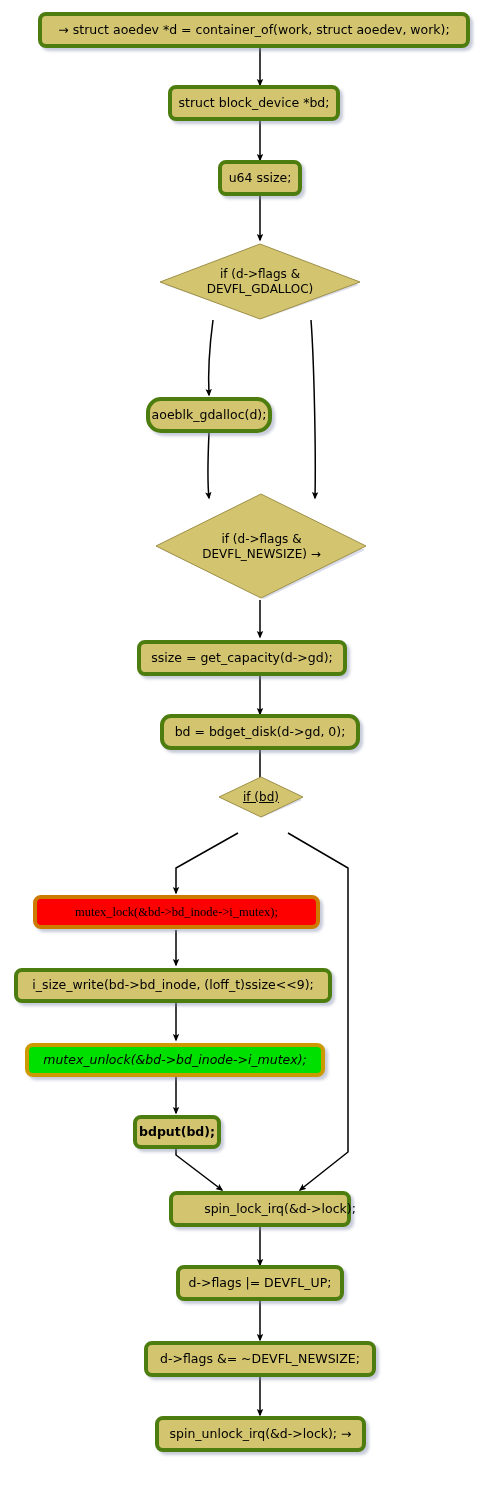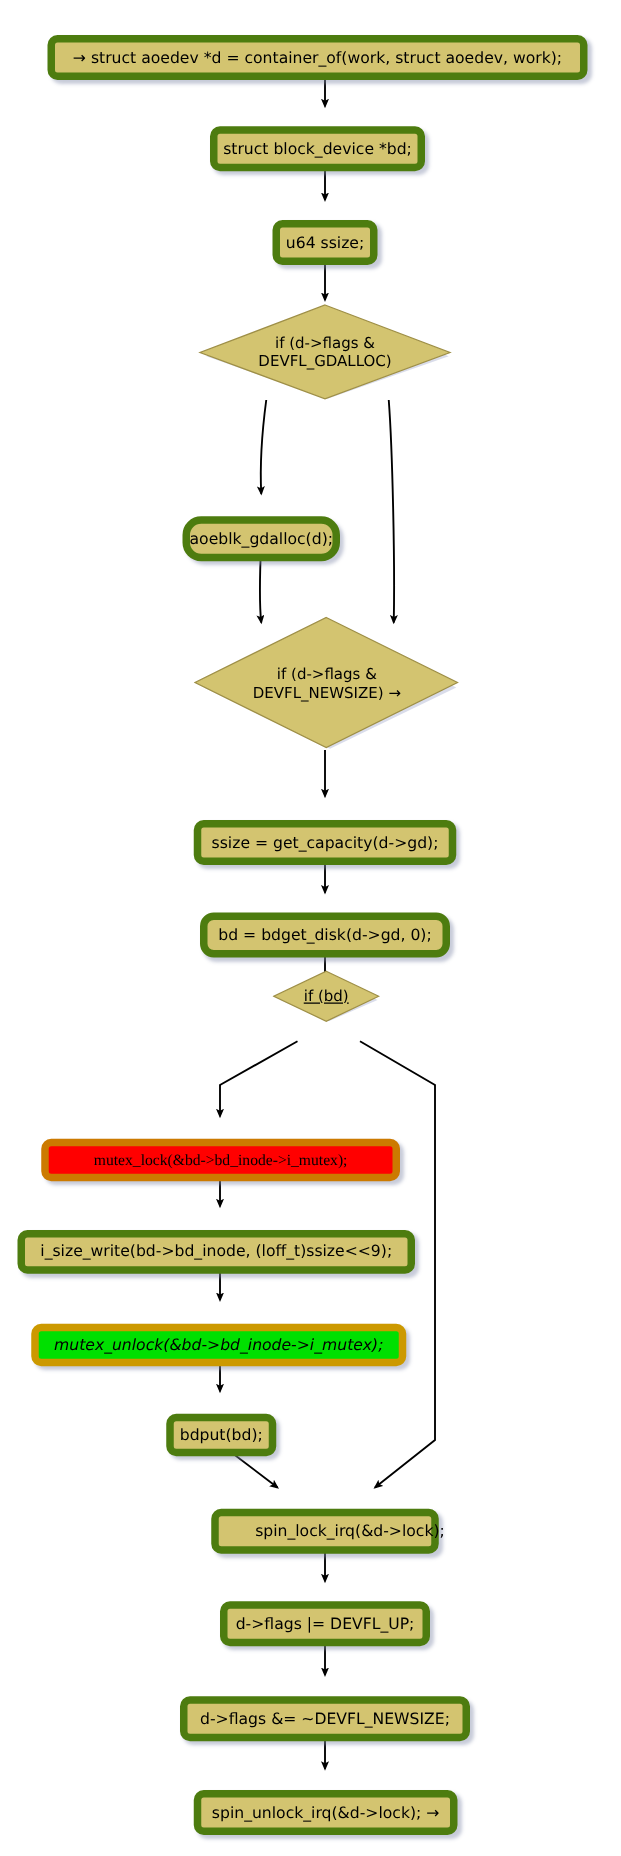--- a/index.html
+++ b/index.html
@@ -29,27 +29,26 @@
     position: absolute;
     box-sizing: border-box;
     display: flex;
     align-items: center;
     justify-content: center;
     text-align: center;
     color: #000000;
     white-space: nowrap;
   }
   .node-box {
-    border: 6px solid #4d7c0f;
+    border: 4px solid #4d7c0f;
     border-radius: 8px;
     background: #d3c470;
     font-size: 12.5px;
     line-height: 1.15;
     box-shadow: 3px 3px 3px rgba(130,140,170,0.45);
-    margin-top: 16px;
   }
   .node-box.red {
     background: #ff0000;
     border-color: #cc7a00;
   }
   .node-box.green {
     background: #00e000;
     border-color: #cc9900;
     font-style: italic;
   }
@@ -157,21 +156,21 @@
 
   <div class="node node-diamond" style="left:155px; top:493px; width:213px; height:107px;">
     <svg class="diamond-shape" viewBox="0 0 213 107" preserveAspectRatio="none">
       <polygon points="109,6 210,57 109,106 8,57" fill="#b9c0d8" opacity="0.55"></polygon>
       <polygon points="106,1 211,53 106,105 1,53" fill="#d3c470" stroke="#9e8f47" stroke-width="1"></polygon>
     </svg>
     <span class="diamond-label">if (d-&gt;flags &amp;
 DEVFL_NEWSIZE) →</span>
   </div>
 
-  <div class="node node-box" style="left:155px; top:640px; width:210px; height:36px;">
+  <div class="node node-box" style="left:137px; top:640px; width:210px; height:36px;">
     <span class="box-label">ssize = get_capacity(d-&gt;gd);</span>
   </div>
 
   <div class="node node-box" style="left:160px; top:714px; width:200px; height:36px;border-radius:11px;">
     <span class="box-label">bd = bdget_disk(d-&gt;gd, 0);</span>
   </div>
 
   <div class="node node-diamond" style="left:218px; top:776px; width:86px; height:42px;text-decoration:underline;">
     <svg class="diamond-shape" viewBox="0 0 86 42" preserveAspectRatio="none">
       <polygon points="45,4 84,24 45,41 6,24" fill="#b9c0d8" opacity="0.55"></polygon>
@@ -185,21 +184,21 @@
   </div>
 
   <div class="node node-box" style="left:14px; top:968px; width:318px; height:35px;">
     <span class="box-label">i_size_write(bd-&gt;bd_inode, (loff_t)ssize&lt;&lt;9);</span>
   </div>
 
   <div class="node node-box green" style="left:25px; top:1043px; width:300px; height:34px;">
     <span class="box-label">mutex_unlock(&amp;bd-&gt;bd_inode-&gt;i_mutex);</span>
   </div>
 
-  <div class="node node-box" style="left:133px; top:1115px; width:88px; height:34px;">
+  <div class="node node-box" style="left:133px; top:1115px; width:88px; height:34px;font-weight:bold;">
     <span class="box-label">bdput(bd);</span>
   </div>
 
   <div class="node node-box" style="left:169px; top:1191px; width:182px; height:36px;padding-left:40px;">
     <span class="box-label">spin_lock_irq(&amp;d-&gt;lock);</span>
   </div>
 
   <div class="node node-box" style="left:176px; top:1265px; width:168px; height:36px;">
     <span class="box-label">d-&gt;flags |= DEVFL_UP;</span>
   </div>

